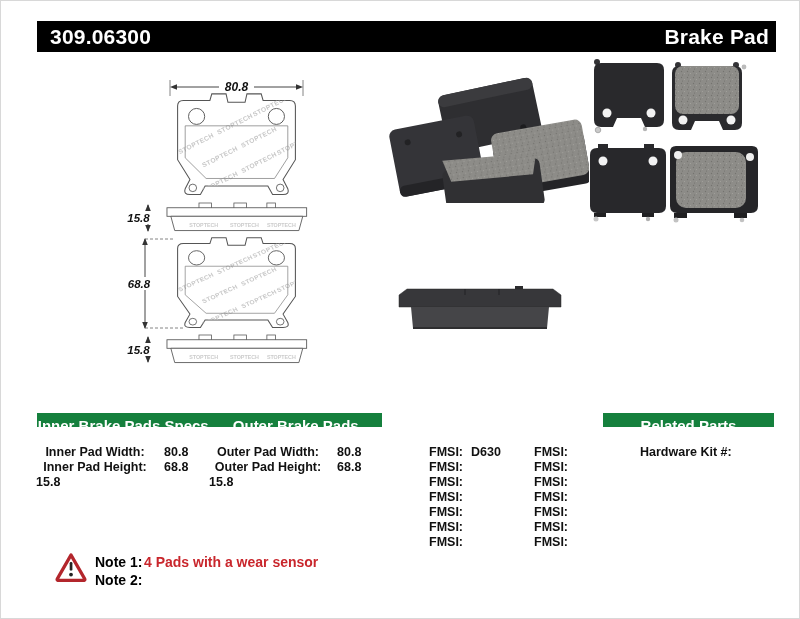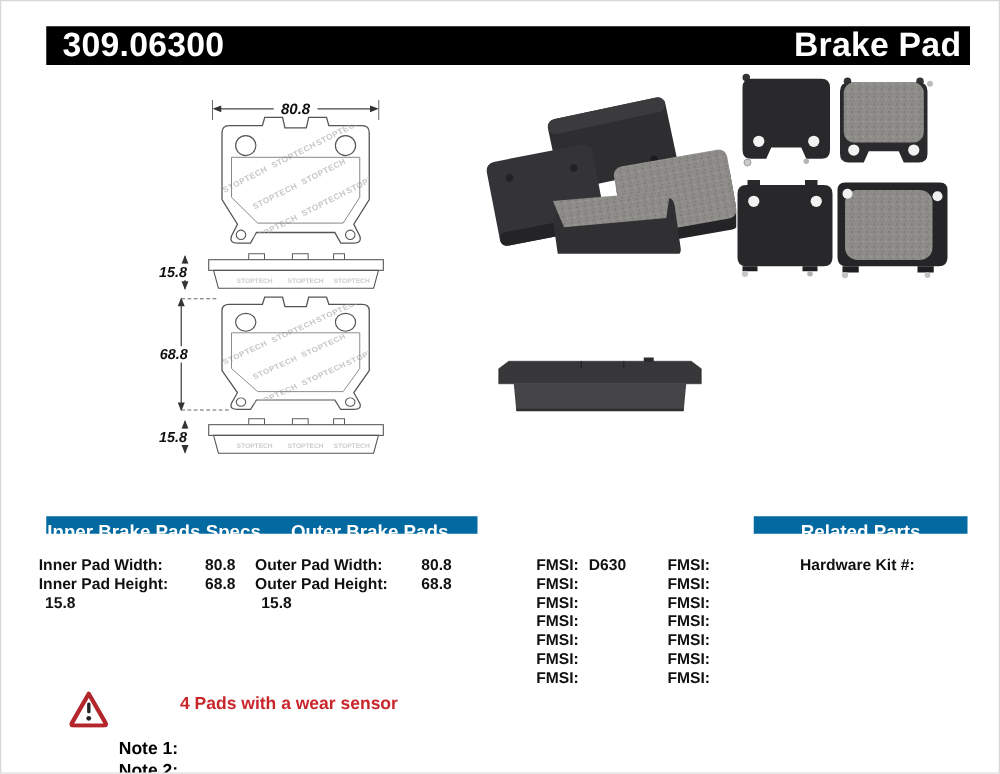--- a/index.html
+++ b/index.html
@@ -4,56 +4,56 @@
 <style>
   html,body { margin:0; padding:0; background:#ffffff; }
   .page {
     position:relative; width:800px; height:619px; background:#ffffff;
     font-family:"Liberation Sans", sans-serif; overflow:hidden;
     border:1px solid #d8d8d8; box-sizing:border-box; color:#111;
   }
   .header-bar {
     position:absolute; left:36px; top:20px; width:739px; height:31px;
     background:#000; color:#fff; display:flex; justify-content:space-between;
-    align-items:center; font-weight:bold; font-size:27px;
+    align-items:center; font-weight:bold; font-size:21px;
     padding:0 7px 0 13px; box-sizing:border-box; letter-spacing:0.2px;
   }
   svg { position:absolute; }
   .drawing { left:122px; top:60px; width:260px; height:320px; }
   .photoA  { left:388px; top:62px; width:200px; height:140px; }
   .photoB  { left:583px; top:57px; width:192px; height:185px; }
   .shim    { left:394px; top:281px; width:172px; height:52px; }
   .warn    { left:54px;  top:551px; width:32px; height:30px; }
 
   .dimline { stroke:#444; stroke-width:1; }
   .extline { stroke:#666; stroke-width:0.8; }
   .dimarrow { fill:#333; }
   .dimtext { font-size:11.5px; font-weight:bold; font-style:italic; fill:#111; }
   .outline { fill:#fff; stroke:#555; stroke-width:1.1; }
   .inline2 { fill:none; stroke:#808080; stroke-width:0.8; }
   .wm { fill:#c7c7c7; font-size:7px; font-weight:bold; letter-spacing:0.4px; }
   .wms { fill:#cccccc; font-size:5.5px; font-weight:bold; }
 
   .thead {
-    position:absolute; top:412px; height:14px; background:#0369a1; color:#fff;
+    position:absolute; top:412px; height:14px; background:#15803d; color:#fff;
     font-weight:bold; font-size:15px; line-height:26px; text-align:center;
   }
   .thead1 { left:36px; width:345px; display:flex; }
   .thead2 { left:386px; width:212px; }
   .thead3 { left:602px; width:171px; }
   .th-half { flex:1; text-align:center; }
 
   .spec-col { position:absolute; top:444px; font-size:12.5px; font-weight:bold; line-height:15px; }
   .spec-row { display:flex; white-space:nowrap; }
-  .spec-row .lbl { flex:0 0 128px; text-align:left; }
+  .spec-row .lbl { flex:0 0 128px; text-align:center; }
   .spec-row .val { margin-left:5px; }
   .fmsi-row { display:flex; white-space:nowrap;padding-left:36px; }
   .fmsi-row .val { margin-left:8px; }
 
-  .note-lbl { position:absolute; left:94px; font-size:14px; font-weight:bold; color:#000; white-space:nowrap;margin-top:36px; }
+  .note-lbl { position:absolute; left:94px; font-size:14px; font-weight:bold; color:#000; white-space:nowrap; }
   .note-red { position:absolute; left:143px; top:553px; font-size:14px; font-weight:bold; color:#c9262c; white-space:nowrap; }
 </style>
 </head>
 <body>
 
 <div class="page">
 
   <div class="header-bar">
     <span>309.06300</span>
     <span>Brake Pad</span>

